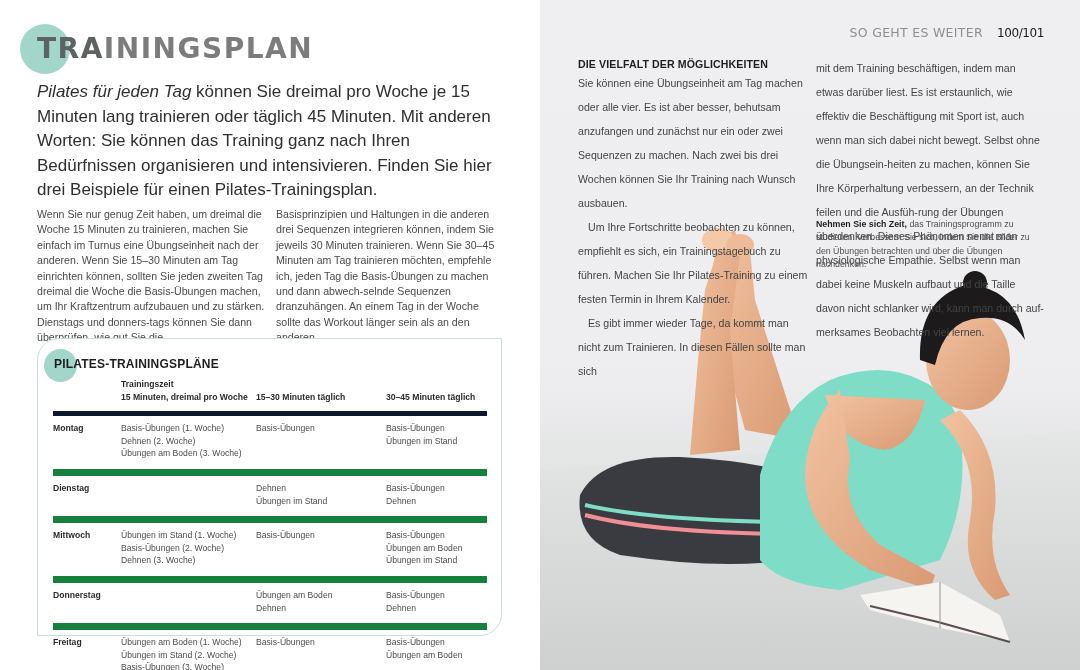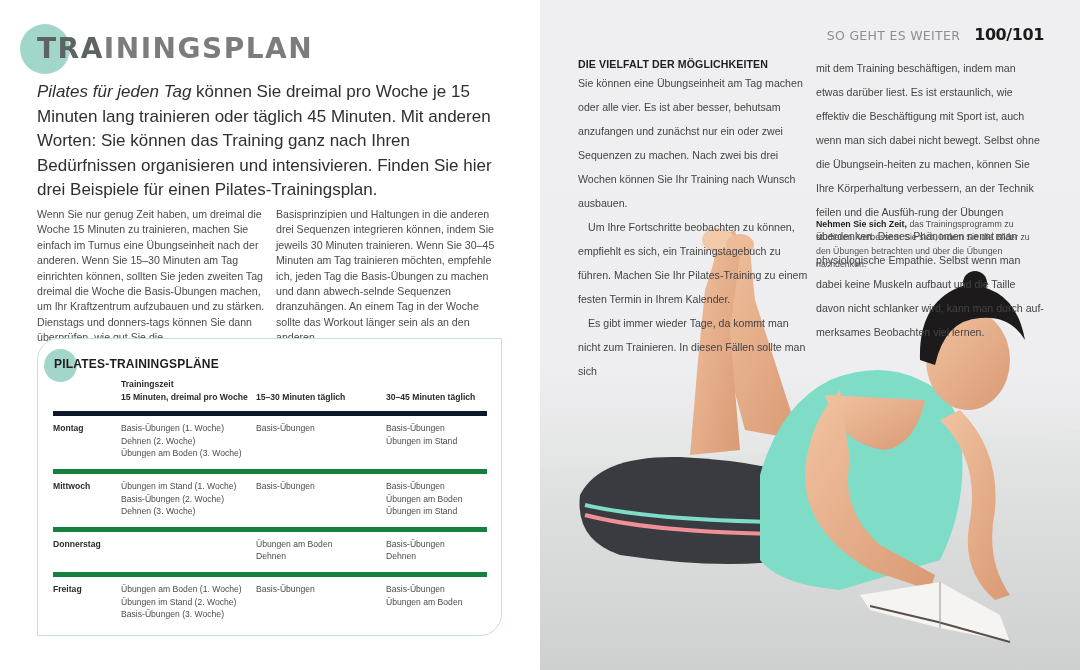--- a/index.html
+++ b/index.html
@@ -28,30 +28,30 @@
   
   .plan-box { position: absolute; left: 37px; top: 338px; width: 463px; height: 296px;
     border: 1.5px solid #c5e1db; border-radius: 22px 0 22px 0; background: #fff; }
   .plan-circle { position: absolute; left: 44px; top: 349px; width: 33px; height: 33px; border-radius: 50%; background: #a3d6cb; }
   .plan-title { position: absolute; left: 54px; top: 357px; font-size: 12px; font-weight: bold; color: #1e1e1e; margin: 0; letter-spacing: 0.2px; }
 
   .plan-table { position: absolute; left: 53px; top: 378px; width: 434px; border-collapse: collapse; font-size: 8.6px; line-height: 12.6px; }
   .plan-table th { text-align: left; font-weight: bold; color: #2b2b2b; padding: 0 0 8px 0; vertical-align: bottom; }
   .plan-table thead tr { border-bottom: 5px solid #0f172a; }
   .plan-table td { padding: 6px 0 9px 0; vertical-align: top; color: #4c4c4c; }
-  .plan-table tbody tr { border-bottom: 5px solid #15803d; }
+  .plan-table tbody tr { border-bottom: 7px solid #15803d; }
   .plan-table tbody tr:last-child { border-bottom: none; }
   .plan-table td.day { font-weight: bold; color: #2b2b2b; }
   .c0 { width: 68px; } .c1 { width: 135px; } .c2 { width: 130px; } .c3 { width: 101px; }
   .line { display: block; }
 
   
   .running-head { position: absolute; right: 36px; top: 25px; font-family: "DejaVu Sans", sans-serif; font-size: 12.5px; letter-spacing: 0.3px; }
   .section-name { color: #8c8e8f; margin-right: 14px; font-weight: normal; }
-  .page-num { color: #1a1a1a; font-weight: bold; font-size: 16px; letter-spacing: -0.4px; }
+  .page-num { color: #1a1a1a; font-weight: normal; font-size: 12px; letter-spacing: -0.4px; }
 
   .rp-heading { position: absolute; left: 578px; top: 58px; font-size: 10.6px; font-weight: bold; color: #1e1e1e; margin: 0; letter-spacing: 0.1px; }
   .rp-col { position: absolute; font-size: 10.6px; line-height: 24px; color: #434343; margin: 0; }
   .rp-col-1 { left: 578px; top: 71px; width: 230px; }
   .rp-col-2 { left: 816px; top: 56px; width: 230px; }
   .rp-col p { margin: 0; }
   .indent { text-indent: 10px; }
   .caption { position: absolute; left: 816px; top: 218px; width: 230px; font-size: 8.8px; line-height: 13.4px; color: #505050; margin: 0; }
   .caption b { color: #1e1e1e; }
 
@@ -97,20 +97,32 @@
         </td>
         <td class="c2">
           <span class="line">Basis-Übungen</span>
         </td>
         <td class="c3">
           <span class="line">Basis-Übungen</span>
           <span class="line">Übungen im Stand</span>
         </td>
       </tr>
       <tr>
+        <td class="day c0">Dienstag</td>
+        <td class="c1"></td>
+        <td class="c2">
+          <span class="line">Dehnen</span>
+          <span class="line">Übungen im Stand</span>
+        </td>
+        <td class="c3">
+          <span class="line">Basis-Übungen</span>
+          <span class="line">Dehnen</span>
+        </td>
+      </tr>
+      <tr>
         <td class="day c0">Mittwoch</td>
         <td class="c1">
           <span class="line">Übungen im Stand (1. Woche)</span>
           <span class="line">Basis-Übungen (2. Woche)</span>
           <span class="line">Dehnen (3. Woche)</span>
         </td>
         <td class="c2">
           <span class="line">Basis-Übungen</span>
         </td>
         <td class="c3">

